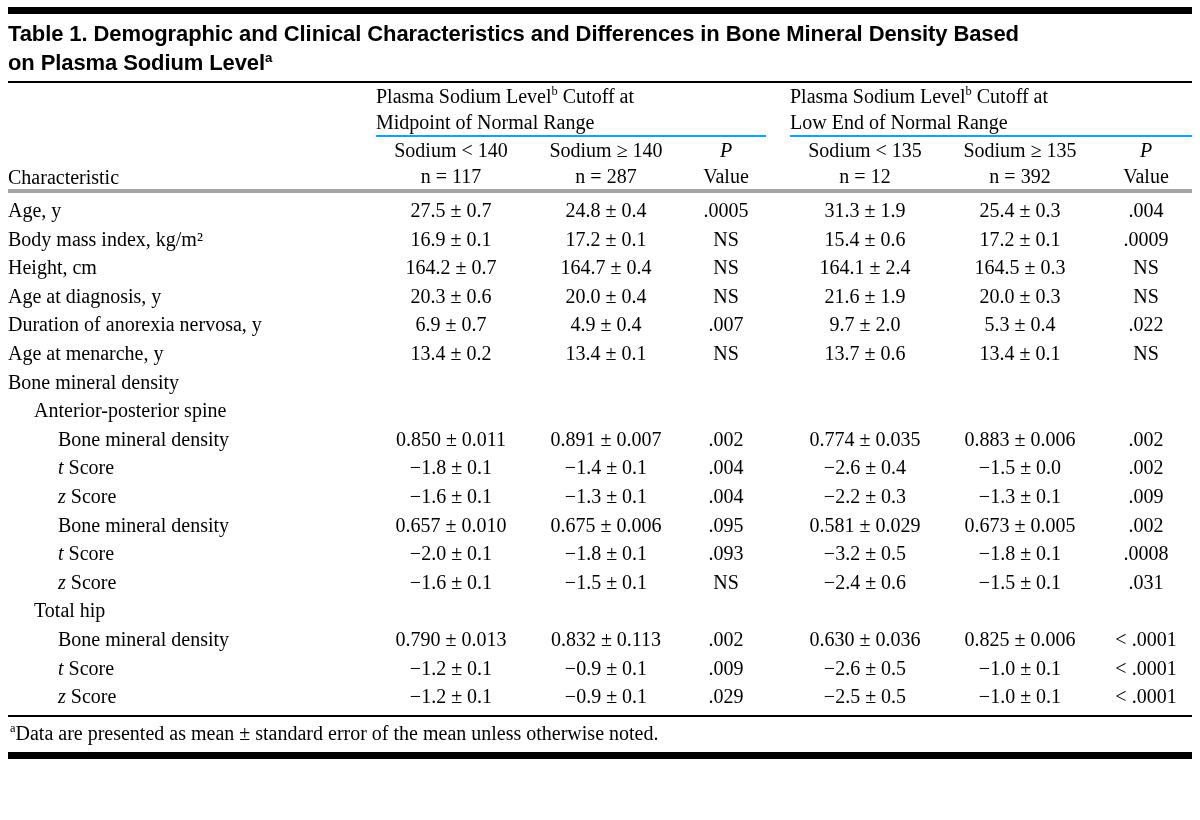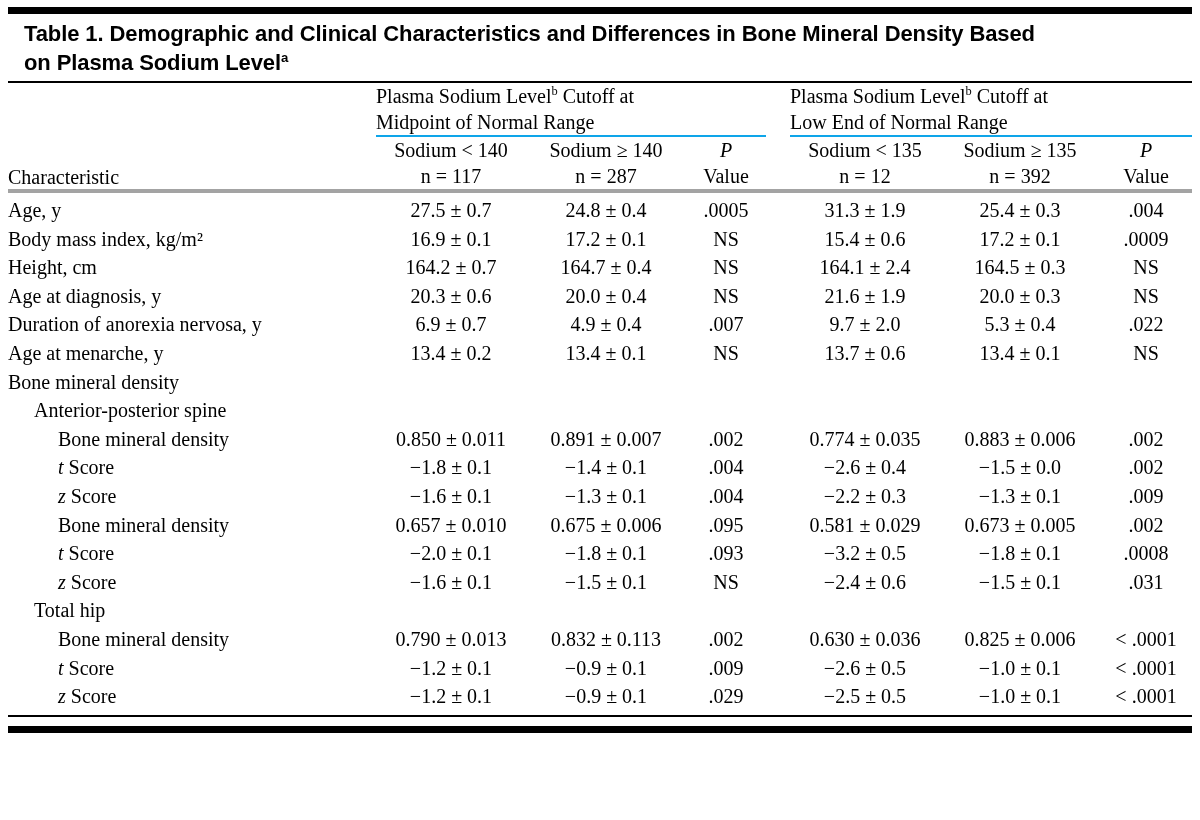--- a/index.html
+++ b/index.html
@@ -13,21 +13,21 @@
 
   .bar { height: 7px; background: #000; }
   .bar.bottom { margin-top: 3px; }
 
   .title {
     font-family: "Liberation Sans", "DejaVu Sans", sans-serif;
     font-weight: 700;
     font-size: 22px;
     line-height: 29px;
     letter-spacing: -0.1px;
-    margin: 5px 0 4px 16px;
+    margin: 5px 0 4px 0;
     white-space: nowrap;
   }
   .title sup { font-size: 0.6em; }
 
   hr.rule { border: none; border-top: 2px solid #000; margin: 0; }
 
   table.main {
     border-collapse: collapse;
     table-layout: fixed;
     width: 1184px;
@@ -291,17 +291,18 @@
           <td class="val">−2.5 ± 0.5</td>
           <td class="val">−1.0 ± 0.1</td>
           <td class="val">&lt; .0001</td>
         </tr>
       </tbody>
   </table>
 
   <hr class="rule">
 
   <div class="footnotes">
+    <div><sup>a</sup><span>Data are presented as mean ± standard error of the mean unless otherwise noted.</span></div>
   </div>
 
   <div class="bar bottom"></div>
 
 </div>
 
 </body></html>

